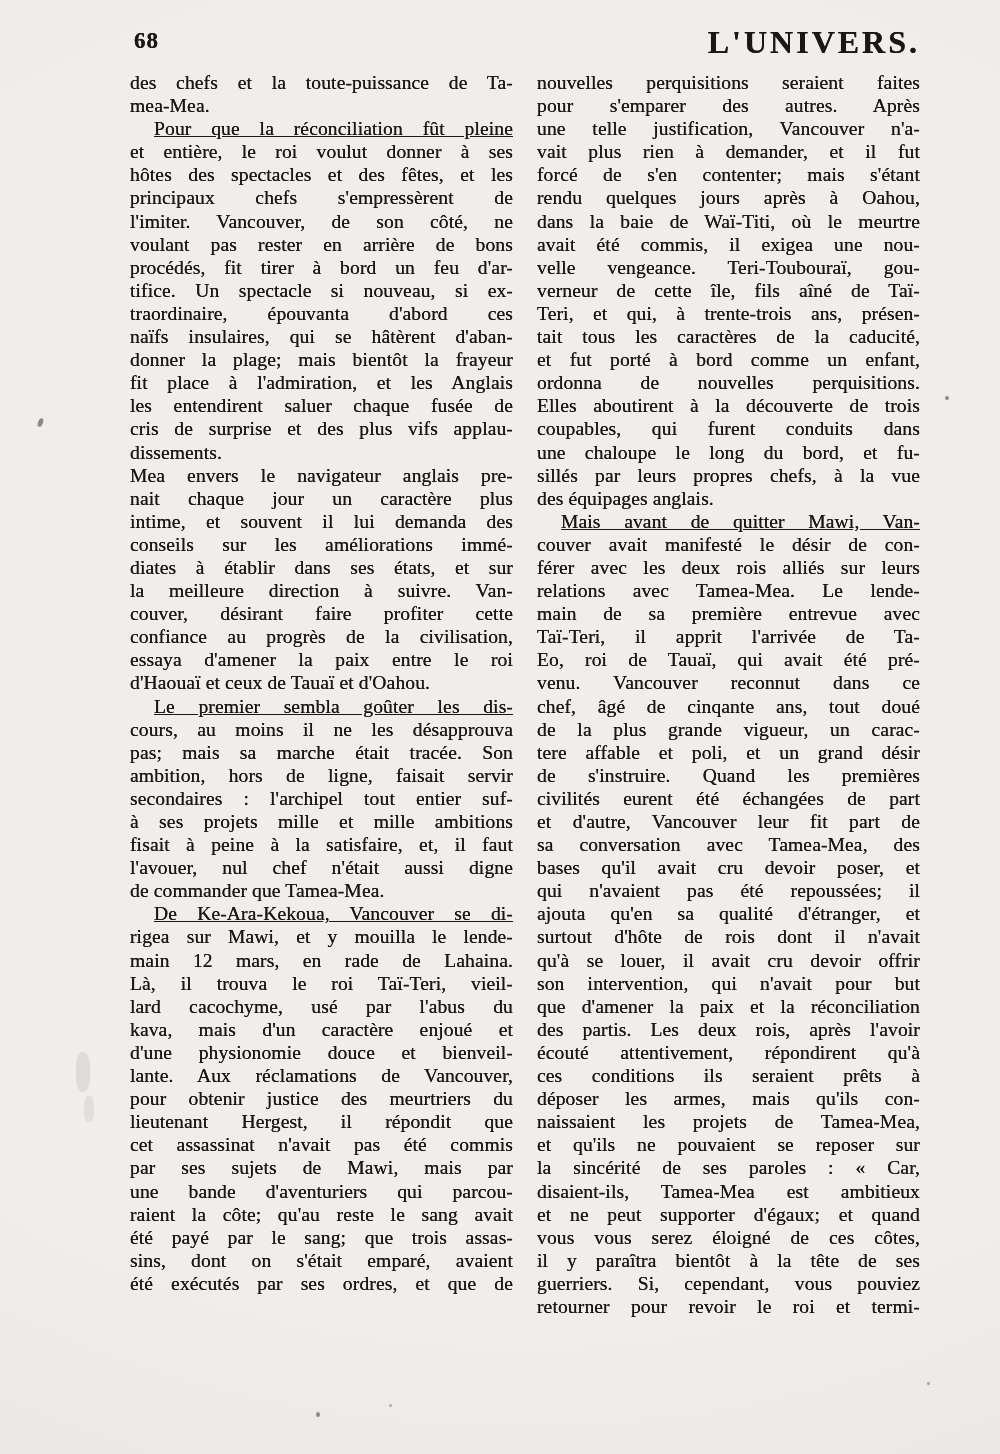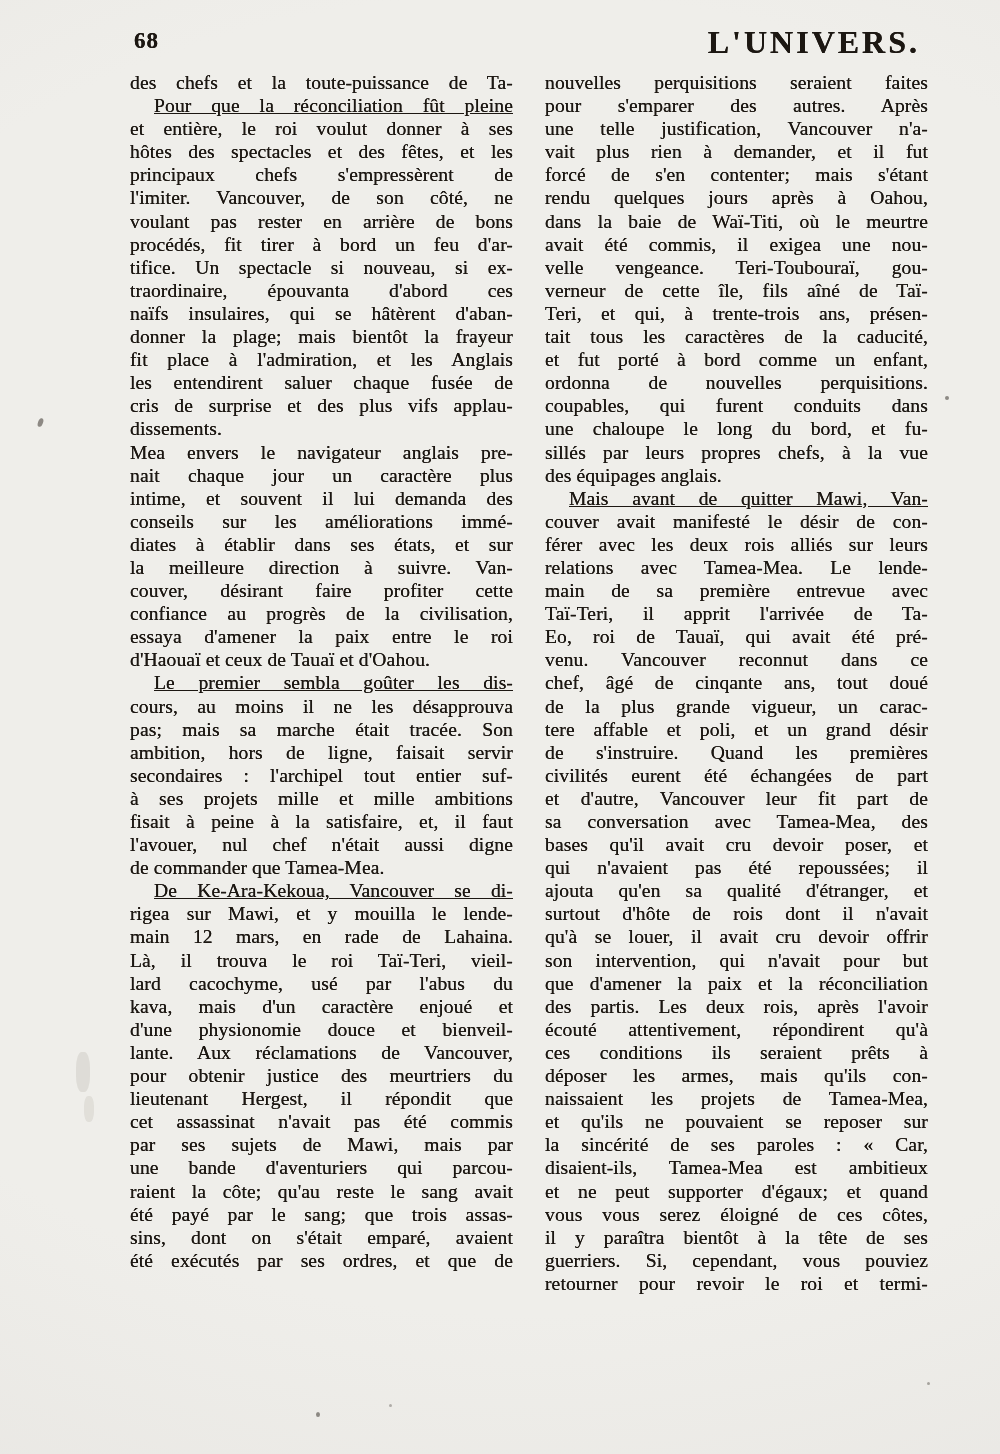--- a/index.html
+++ b/index.html
@@ -57,21 +57,21 @@
     font-weight: bold;
     letter-spacing: 3px;
     text-shadow: 0 0 0.6px currentColor;
   }
   .columns {
     position: absolute;
     top: 71px;
     left: 130px;
     width: 790px;
     display: flex;
-    gap: 32px;
+    gap: 24px;
   }
   .column {
     width: 383px;
     flex: 0 0 383px;
   }
   .line {
     font-size: 19.6px;
     line-height: 23.1px;
     white-space: normal;
     text-align: justify;
@@ -101,20 +101,21 @@
 <div class="scan-page">
 
   <div class="page-header">
     <span class="page-number">68</span>
     <span class="running-title">L'UNIVERS.</span>
   </div>
 
   <div class="columns">
     <div class="column">
         <div class="line">des chefs et la toute-puissance de Ta-</div>
+        <div class="line end">mea-Mea.</div>
         <div class="line start">Pour que la réconciliation fût pleine</div>
         <div class="line">et entière, le roi voulut donner à ses</div>
         <div class="line">hôtes des spectacles et des fêtes, et les</div>
         <div class="line">principaux chefs s'empressèrent de</div>
         <div class="line">l'imiter. Vancouver, de son côté, ne</div>
         <div class="line">voulant pas rester en arrière de bons</div>
         <div class="line">procédés, fit tirer à bord un feu d'ar-</div>
         <div class="line">tifice. Un spectacle si nouveau, si ex-</div>
         <div class="line">traordinaire, épouvanta d'abord ces</div>
         <div class="line">naïfs insulaires, qui se hâtèrent d'aban-</div>
@@ -168,20 +169,21 @@
         <div class="line">forcé de s'en contenter; mais s'étant</div>
         <div class="line">rendu quelques jours après à Oahou,</div>
         <div class="line">dans la baie de Waï-Titi, où le meurtre</div>
         <div class="line">avait été commis, il exigea une nou-</div>
         <div class="line">velle vengeance. Teri-Toubouraï, gou-</div>
         <div class="line">verneur de cette île, fils aîné de Taï-</div>
         <div class="line">Teri, et qui, à trente-trois ans, présen-</div>
         <div class="line">tait tous les caractères de la caducité,</div>
         <div class="line">et fut porté à bord comme un enfant,</div>
         <div class="line">ordonna de nouvelles perquisitions.</div>
+        <div class="line">Elles aboutirent à la découverte de trois</div>
         <div class="line">coupables, qui furent conduits dans</div>
         <div class="line">une chaloupe le long du bord, et fu-</div>
         <div class="line">sillés par leurs propres chefs, à la vue</div>
         <div class="line end">des équipages anglais.</div>
         <div class="line start">Mais avant de quitter Mawi, Van-</div>
         <div class="line">couver avait manifesté le désir de con-</div>
         <div class="line">férer avec les deux rois alliés sur leurs</div>
         <div class="line">relations avec Tamea-Mea. Le lende-</div>
         <div class="line">main de sa première entrevue avec</div>
         <div class="line">Taï-Teri, il apprit l'arrivée de Ta-</div>

